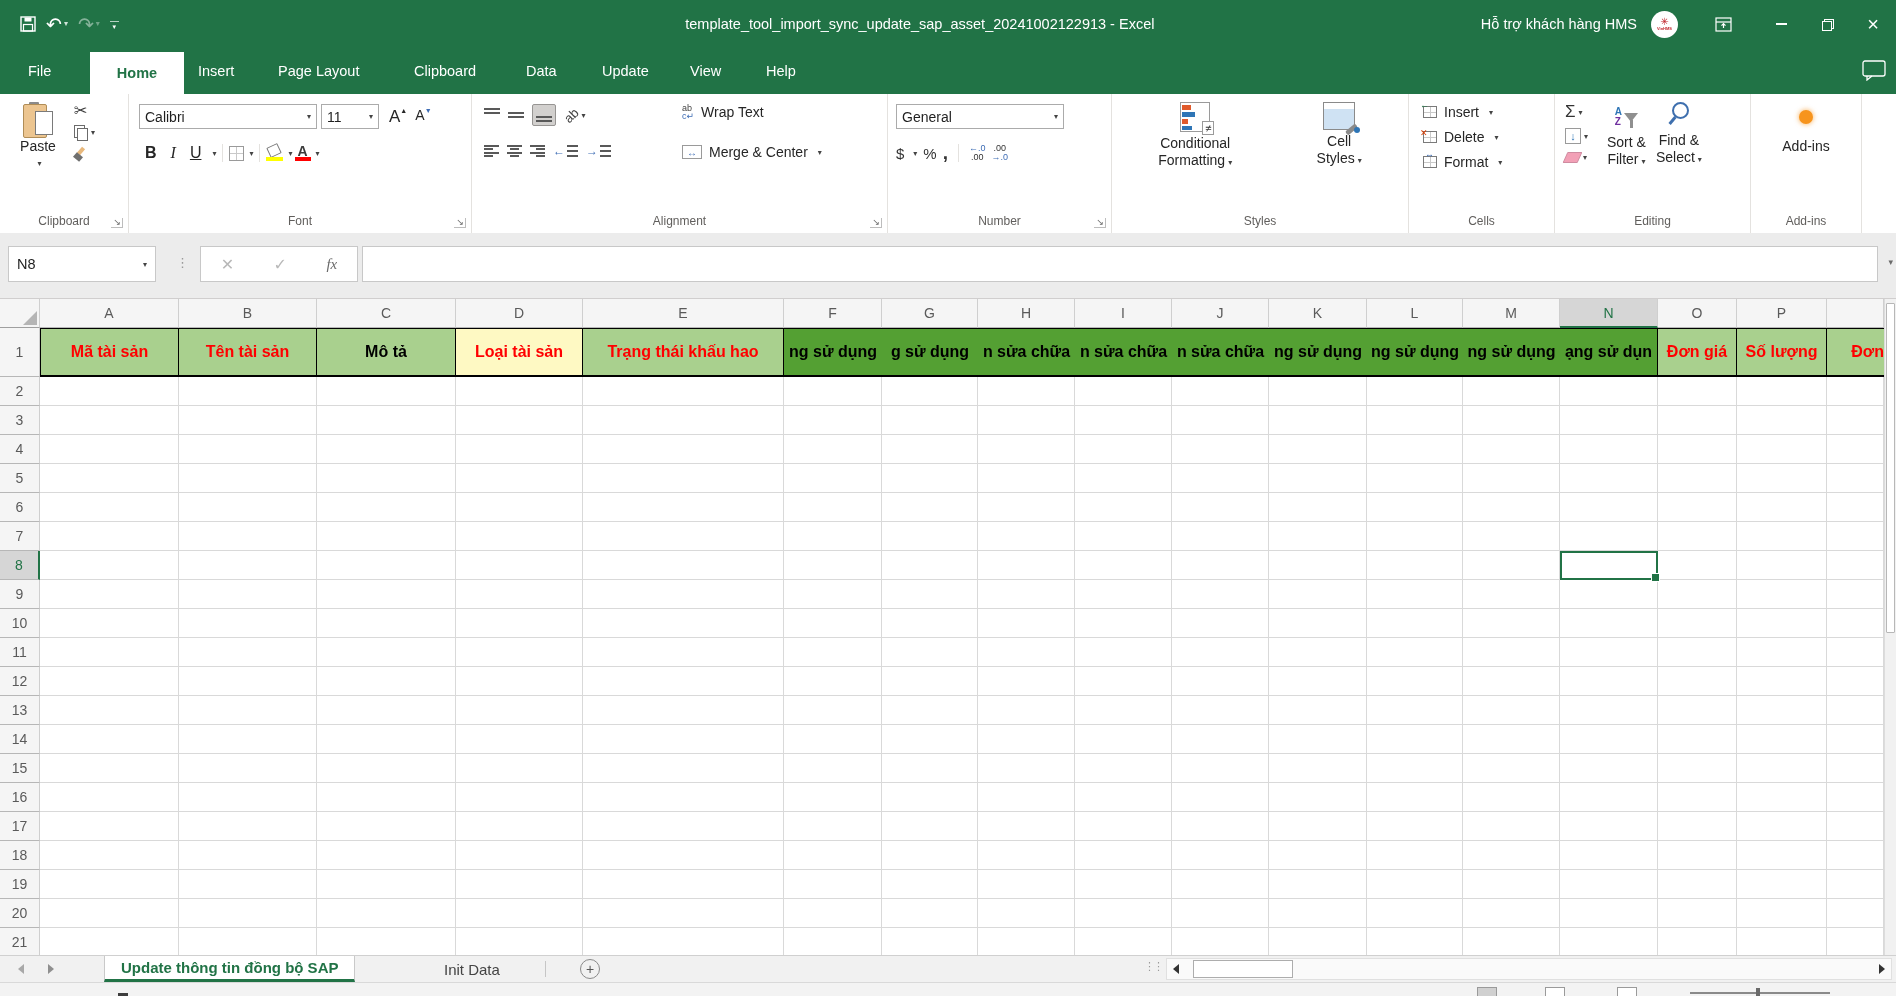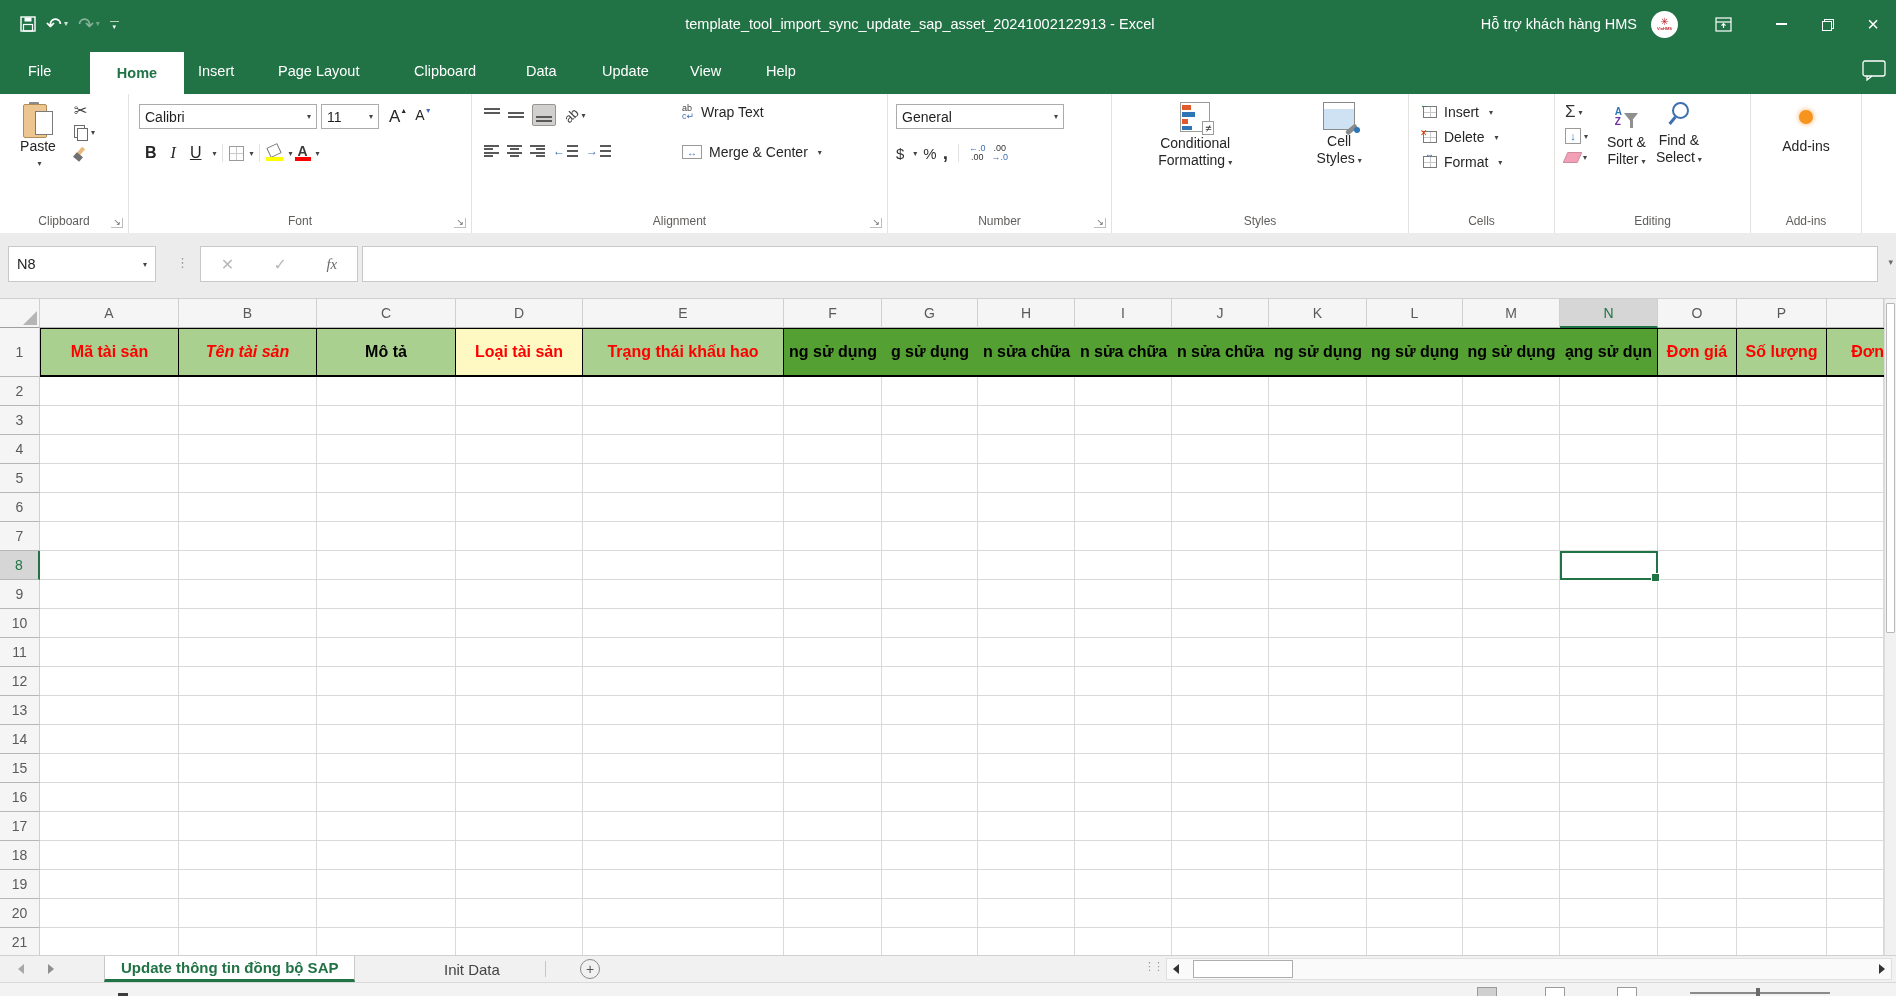--- a/index.html
+++ b/index.html
@@ -535,21 +535,21 @@
       <div class="colhead" style="left: 1367px; top: 0px; width: 96px; height: 29px;">L</div>
       <div class="colhead" style="left: 1463px; top: 0px; width: 97px; height: 29px;">M</div>
       <div class="colhead sel" style="left: 1560px; top: 0px; width: 98px; height: 29px;">N</div>
       <div class="colhead" style="left: 1658px; top: 0px; width: 79px; height: 29px;">O</div>
       <div class="colhead" style="left: 1737px; top: 0px; width: 90px; height: 29px;">P</div>
       <div class="colhead" style="left: 1827px; top: 0px; width: 57px; height: 29px;"></div>
       <div class="rowhead" style="left: 0px; top: 29px; width: 40px; height: 49px;">1</div>
       <div class="cell" style="left: 40px; top: 29px; width: 139px; height: 49px; border-width: 1px 1px 2px; border-style: solid; border-color: rgb(0, 0, 0); background: rgb(169, 208, 142);">
         <span class="hdrtext" style="color: rgb(255, 0, 0);">Mã tài sản</span>
       </div>
-      <div class="cell" style="left: 179px; top: 29px; width: 138px; height: 49px; border-top: 1px solid rgb(0, 0, 0); border-bottom: 2px solid rgb(0, 0, 0); background: rgb(169, 208, 142); border-right: 1px solid rgb(0, 0, 0); font-style: italic;">
+      <div class="cell" style="left: 179px; top: 29px; width: 138px; height: 49px; border-top: 1px solid rgb(0, 0, 0); border-bottom: 2px solid rgb(0, 0, 0); background: rgb(169, 208, 142); border-right: 1px solid rgb(0, 0, 0);">
         <span class="hdrtext" style="color: rgb(255, 0, 0);">Tên tài sản</span>
       </div>
       <div class="cell" style="left: 317px; top: 29px; width: 139px; height: 49px; border-top: 1px solid rgb(0, 0, 0); border-bottom: 2px solid rgb(0, 0, 0); background: rgb(169, 208, 142); border-right: 1px solid rgb(0, 0, 0);">
         <span class="hdrtext" style="color: rgb(0, 0, 0);">Mô tả</span>
       </div>
       <div class="cell" style="left: 456px; top: 29px; width: 127px; height: 49px; border-top: 1px solid rgb(0, 0, 0); border-bottom: 2px solid rgb(0, 0, 0); background: #fef9c3; border-right: 1px solid rgb(0, 0, 0);">
         <span class="hdrtext" style="color: rgb(255, 0, 0);">Loại tài sản</span>
       </div>
       <div class="cell" style="left: 583px; top: 29px; width: 201px; height: 49px; border-top: 1px solid rgb(0, 0, 0); border-bottom: 2px solid rgb(0, 0, 0); background: rgb(169, 208, 142); border-right: 1px solid rgb(0, 0, 0);">
         <span class="hdrtext" style="color: rgb(255, 0, 0);">Trạng thái khấu hao</span>

